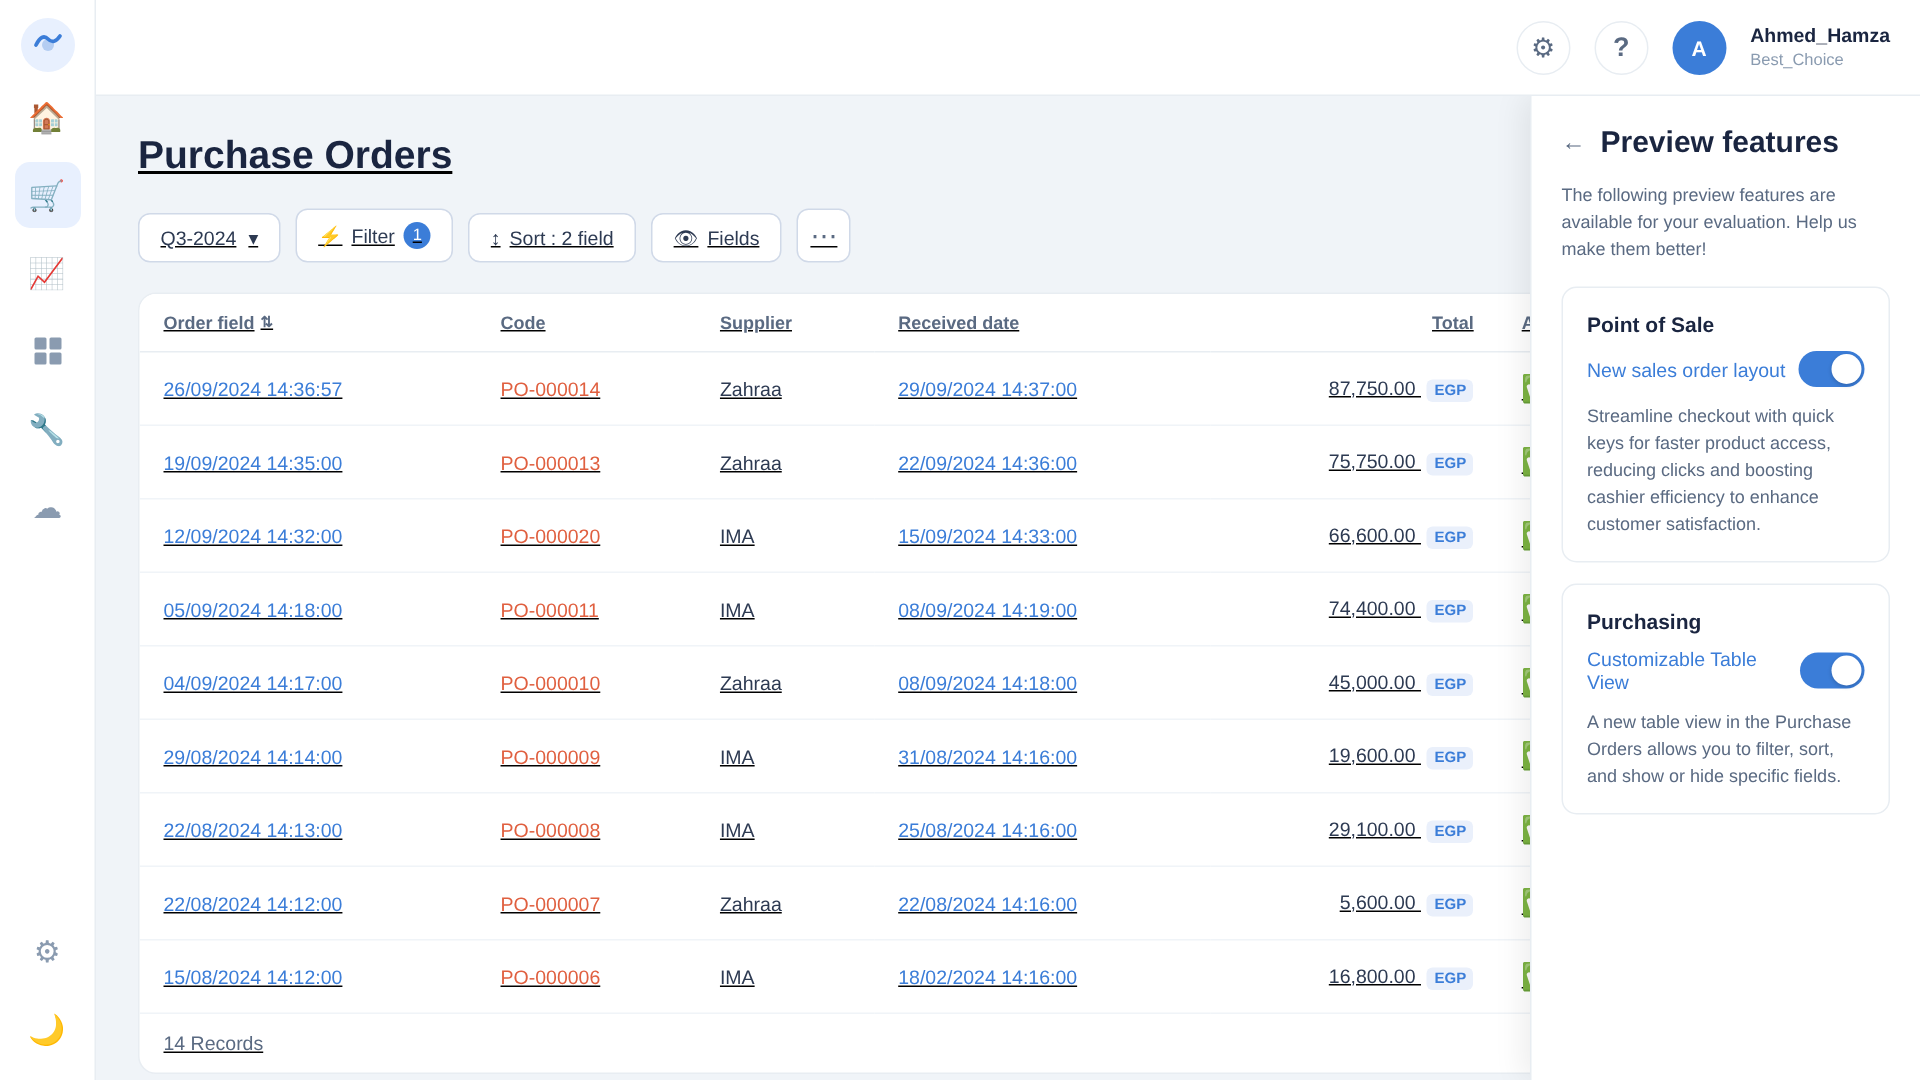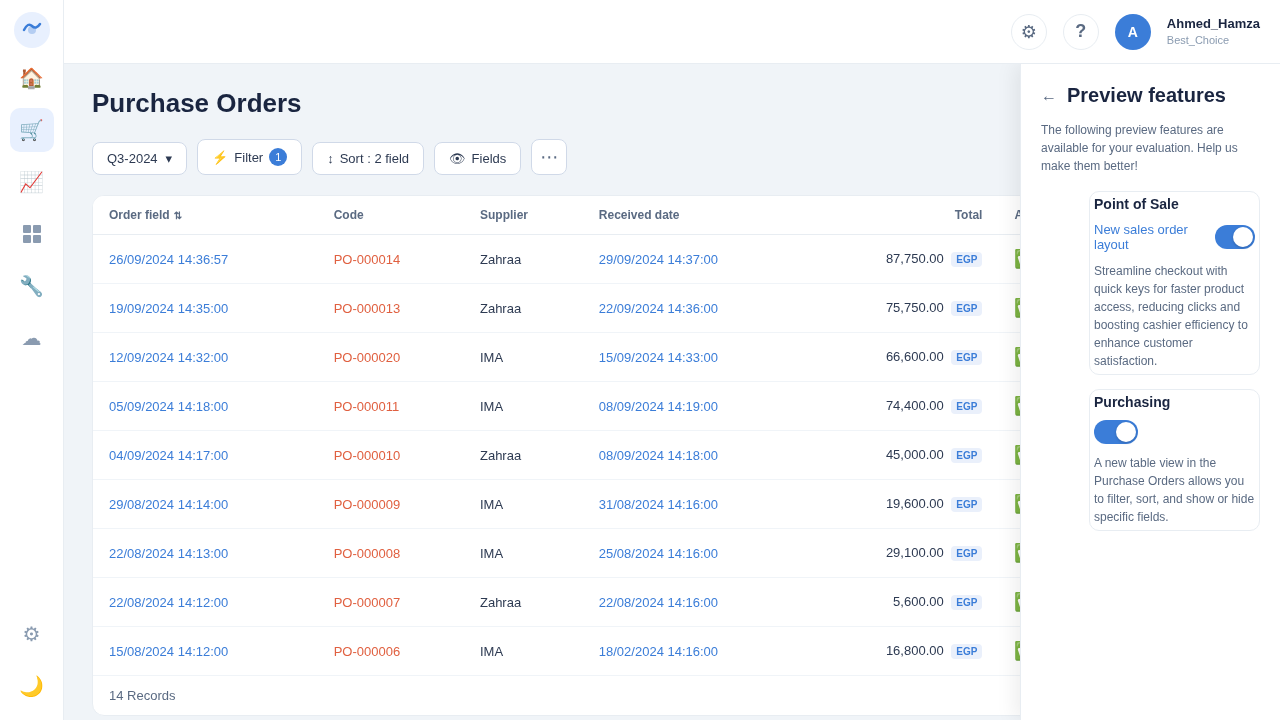--- a/index.html
+++ b/index.html
@@ -18,21 +18,21 @@
     .topbar { height: 64px; background: #fff; display: flex; align-items: center; justify-content: space-between; padding: 0 20px; border-bottom: 1px solid #e8edf2; }
     .topbar-right { display: flex; align-items: center; gap: 16px; }
     .topbar-icon { width: 36px; height: 36px; display: flex; align-items: center; justify-content: center; border-radius: 50%; cursor: pointer; color: #5a6a82; font-size: 18px; border: 1px solid #e8edf2; }
     .user-avatar { width: 36px; height: 36px; border-radius: 50%; background: #3b7dd8; color: #fff; display: flex; align-items: center; justify-content: center; font-size: 14px; font-weight: 600; }
     .user-info { line-height: 1.3; }
     .user-name { font-size: 13px; font-weight: 600; color: #1a2540; }
     .user-role { font-size: 11px; color: #8a9bb0; }
 
     
     .content { flex: 1; display: flex; overflow: hidden; position: relative; }
-    .page { flex: 1; padding: 24px 28px; overflow: auto; }
+    .page { flex: 1; padding: 24px 28px; overflow: auto; text-decoration: underline; }
     .page-title { font-size: 26px; font-weight: 700; color: #1a2540; margin-bottom: 20px; }
 
     
     .toolbar { display: flex; align-items: flex-end; gap: 10px; margin-bottom: 20px; }
     .toolbar-btn { display: flex; align-items: center; gap: 6px; padding: 8px 14px; border-radius: 8px; border: 1px solid #d0d9e8; background: #fff; cursor: pointer; font-size: 13px; color: #2d3a52; font-weight: 500; }
     .toolbar-btn .badge { background: #3b7dd8; color: #fff; border-radius: 50%; width: 18px; height: 18px; font-size: 11px; display: flex; align-items: center; justify-content: center; }
     .toolbar-dropdown { display: flex; align-items: center; gap: 8px; padding: 8px 14px; border-radius: 8px; border: 1px solid #d0d9e8; background: #fff; cursor: pointer; font-size: 13px; color: #2d3a52; font-weight: 500; }
     .toolbar-more { width: 36px; height: 36px; display: flex; align-items: center; justify-content: center; border-radius: 8px; border: 1px solid #d0d9e8; background: #fff; cursor: pointer; color: #5a6a82; font-size: 18px; }
 
     
@@ -51,21 +51,21 @@
     .more-btn { color: #8a9bb0; cursor: pointer; font-size: 18px; }
     .records { font-size: 13px; color: #5a6a82; padding: 12px 16px; }
 
     
     .preview-panel { width: 260px; background: #fff; border-left: 1px solid #e8edf2; box-shadow: -4px 0 20px rgba(0,0,0,0.08); position: absolute; right: 0; top: 0; bottom: 0; z-index: 20; overflow-y: auto; padding: 20px; }
     .preview-header { display: flex; align-items: center; gap: 10px; margin-bottom: 14px; }
     .preview-back { cursor: pointer; color: #5a6a82; font-size: 16px; }
     .preview-title { font-size: 20px; font-weight: 700; color: #1a2540; }
     .preview-subtitle { font-size: 12px; color: #5a6a82; line-height: 1.5; margin-bottom: 16px; }
 
-    .feature-card { border: 1px solid #e8edf2; border-radius: 10px; padding: 4px; margin-bottom: 14px; margin-left: 48px; }
+    .feature-card { border: 1px solid #e8edf2; border-radius: 10px; padding: 16px; margin-bottom: 14px; }
     .feature-card-title { font-size: 14px; font-weight: 700; color: #1a2540; margin-bottom: 10px; }
     .feature-toggle-row { display: flex; align-items: center; justify-content: space-between; margin-bottom: 10px; }
     .feature-link { color: #3b7dd8; font-size: 13px; font-weight: 500; cursor: pointer; }
     .toggle { width: 44px; height: 24px; border-radius: 12px; background: #3b7dd8; position: relative; cursor: pointer; }
     .toggle::after { content: ''; position: absolute; width: 20px; height: 20px; border-radius: 50%; background: #fff; top: 2px; right: 2px; box-shadow: 0 1px 3px rgba(0,0,0,0.2); }
     .feature-desc { font-size: 12px; color: #5a6a82; line-height: 1.5; }
 
     .th-sort { display: flex; align-items: center; gap: 4px; cursor: pointer; }
 
     
@@ -286,20 +286,21 @@
     <div class="feature-card-title">Point of Sale</div>
     <div class="feature-toggle-row">
       <span class="feature-link">New sales order layout</span>
       <div class="toggle"></div>
     </div>
     <p class="feature-desc">Streamline checkout with quick keys for faster product access, reducing clicks and boosting cashier efficiency to enhance customer satisfaction.</p>
   </div>
           <div class="feature-card">
     <div class="feature-card-title">Purchasing</div>
     <div class="feature-toggle-row">
+      <span class="feature-link">Customizable Table View</span>
       <div class="toggle"></div>
     </div>
     <p class="feature-desc">A new table view in the Purchase Orders allows you to filter, sort, and show or hide specific fields.</p>
   </div>
         </div>
     </div>
   </div>
 </div>
 
 </body></html>

